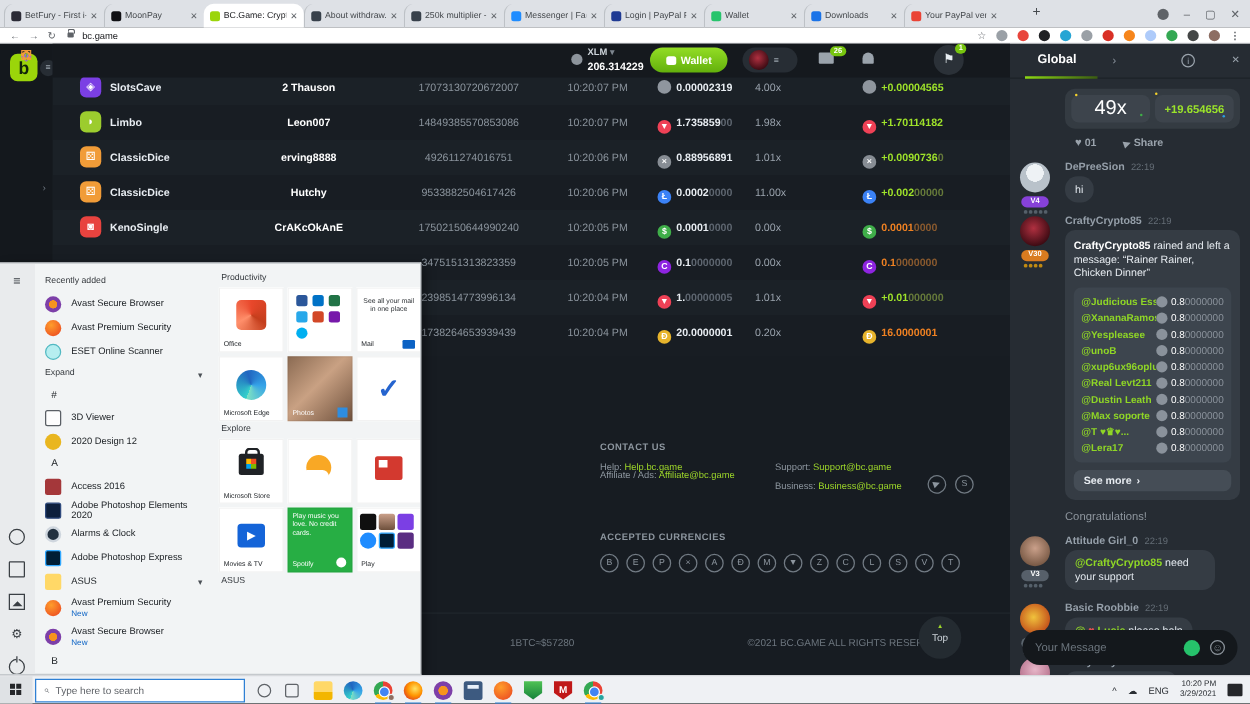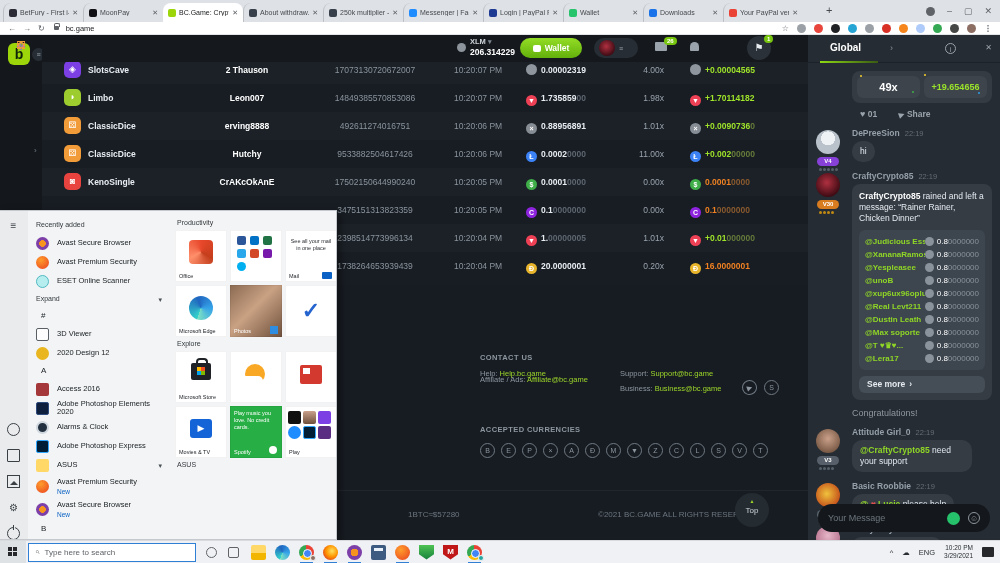--- a/index.html
+++ b/index.html
@@ -55,21 +55,21 @@
 .betrows{position:absolute;top:21px;left:0;right:0}
 .brow{position:relative;height:28px;font-size:8.5px}
 .brow:nth-child(odd){background:#1b2127}
 .brow>span{position:absolute;top:0;line-height:28px}
 .gic{left:22px;top:5px!important;width:17px;height:17px;border-radius:5px;line-height:17px!important;text-align:center;font-size:9px;color:#fff}
 .bgame{left:46px;width:100px;color:#e8edf2;font-weight:bold}
 .bplayer{left:150px;width:110px;text-align:center;color:#fff;font-weight:bold}
 .bid{left:258px;width:150px;text-align:center;color:#8b949d}
 .btime{left:412px;width:70px;color:#8b949d}
 .bbet{left:484px;width:100px}
-.bmult{left:562px;width:60px;text-align:right;color:#9aa3ad}
+.bmult{left:562px;width:60px;color:#9aa3ad}
 .bpay{left:648px;width:130px}
 .coin{display:inline-block;width:11px;height:11px;border-radius:50%;color:#fff;font-size:7px;font-weight:bold;text-align:center;line-height:11px;vertical-align:-2px;margin-right:4px;font-style:normal}
 .bbet b{color:#e8edf2}.bbet em,.bpay em{font-style:normal;color:#5e6670;font-weight:bold}
 .bpay.win b{color:#9fe32a}.bpay.loss b{color:#ef8122}
 .bpay.loss em{color:#8a5a2e}.bpay.win em{color:#667a3a}
 
 
 .bc-footer{position:absolute;left:42px;width:766px;top:285px;bottom:23px;background:#171c22;z-index:1;font-size:7.5px}
 .flinks{position:absolute;left:355px;top:82px;display:flex;flex-direction:column;gap:8px}
 .flink{color:#b9c2cc;font-weight:bold;letter-spacing:.4px}
@@ -87,21 +87,21 @@
 .chathdr{position:relative;height:28px;border-bottom:1px solid #1d2228}
 .chattab{position:absolute;left:22px;top:7px;font-size:10px;font-weight:bold;color:#fff}
 .chatund{position:absolute;left:12px;top:26px;width:58px;height:2px;background:linear-gradient(90deg,#8dd813,#3a5b12)}
 .chatchev{position:absolute;left:82px;top:8px;color:#8a939c;font-size:9px}
 .chathic{position:absolute;top:8px;color:#9aa3ac;font-size:9px}
 .infoc{width:11px;height:11px;border-radius:50%;border:1px solid #9aa3ac;font-size:7px;text-align:center;line-height:11px}
 .cup{width:9px;height:7px;background:#e8a21a;border-radius:0 0 5px 5px;position:relative;margin-top:2px}
 .cup::after{content:"";position:absolute;left:3px;top:7px;width:3px;height:3px;background:#e8a21a}
 .wincard{margin:8px 8px 0 44px;background:#343b42;border-radius:8px;padding:5px;display:flex;gap:4px;position:relative;overflow:hidden}
 .winbox{flex:1;background:#3d444c;border-radius:6px;height:22px;display:flex;align-items:center;justify-content:center}
-.winmult{color:#fff;font-weight:bold;font-size:11px}
+.winmult{color:#fff;font-weight:normal;font-size:16px}
 .winamt{color:#9be32a;font-weight:bold;font-size:9px}
 .confetti i{position:absolute;width:2px;height:2px;border-radius:50%}
 .likerow{margin:6px 0 0 52px;display:flex;gap:22px;font-size:8.5px;color:#9aa3ac;font-weight:bold;align-items:center}
 .heart{color:#9aa3ac;font-size:9px}
 .sharearw{display:inline-block;transform:rotate(-20deg);font-size:7px}
 .msg{position:relative;padding-left:36px;margin:9px 8px 0 8px;min-height:26px}
 .av{position:absolute;left:0;top:2px;width:24px;height:24px;border-radius:50%}
 .vbadge{position:absolute;left:1px;top:29px;width:22px;height:9px;border-radius:5px;font-size:6px;font-weight:bold;color:#fff;text-align:center;line-height:9px}
 .mdots{position:absolute;left:3px;top:40px;display:flex;gap:1px}
 .mdots i{width:3px;height:3px;border-radius:50%;background:#55606a}

